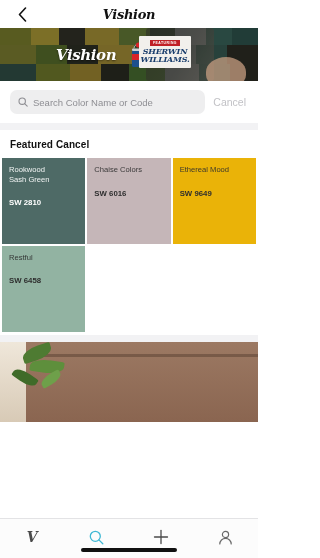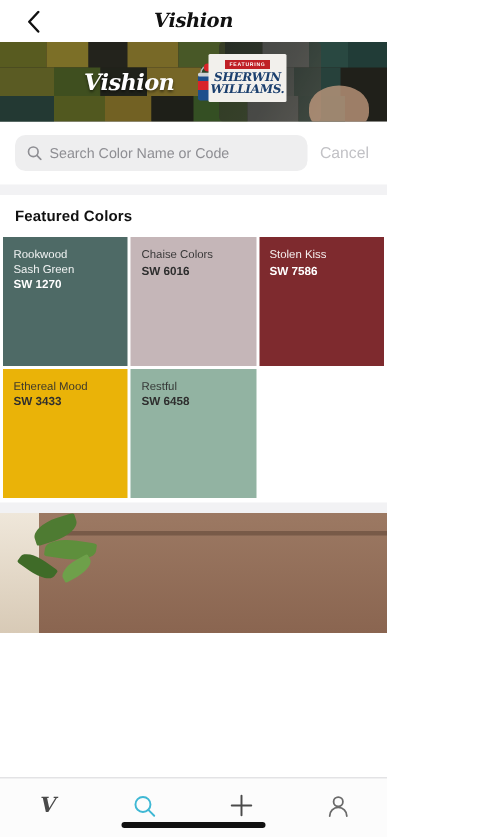--- a/index.html
+++ b/index.html
@@ -124,21 +124,21 @@
   }
   .swatch {
     position:relative; aspect-ratio:1/1.03; padding:7px 4px 0 7px;
     cursor:pointer; overflow:hidden;
   }
   .swatch-name {
     font-size:7.6px; line-height:9.5px; font-weight:400;
     opacity:.92; white-space:pre-line;
   }
   .swatch-code {
-    font-size:7.8px; line-height:10px; font-weight:700; margin-top:1px;
+    font-size:7.8px; line-height:10px; font-weight:700; margin-top:14px;
   }
   .swatch.light .swatch-name, .swatch.light .swatch-code { color:#2e2e2e; }
   .swatch.dark  .swatch-name, .swatch.dark  .swatch-code { color:#ffffff; }
   .swatch.empty { background:#fff; cursor:default; }
 
   
   .posts-gap { height:7px; background:#f2f2f4; margin-top:3px; }
   .post-card { width:100%; }
   .post-image {
     position:relative; width:100%; height:80px; overflow:hidden;
@@ -245,39 +245,35 @@
       </svg>
       <input class="search-input" type="text" placeholder="Search Color Name or Code" style="">
     </div>
     <button class="cancel-btn">Cancel</button>
   </div>
 
   <div class="divider"></div>
 
   <div class="scroll">
 
-    <div class="section-title">Featured Colors</div>
+    <div class="section-title">Featured Cancel</div>
 
     <div class="swatch-grid">
       <div class="swatch dark" style="background:#4E6A66">
         <div class="swatch-name">Rookwood
 Sash Green</div>
-        <div class="swatch-code">SW 1270</div>
+        <div class="swatch-code">SW 2810</div>
       </div>
       <div class="swatch light" style="background:#C5B6B8">
         <div class="swatch-name">Chaise Colors</div>
         <div class="swatch-code">SW 6016</div>
       </div>
-      <div class="swatch dark" style="background:#7E2A2E">
-        <div class="swatch-name">Stolen Kiss</div>
-        <div class="swatch-code">SW 7586</div>
-      </div>
       <div class="swatch light" style="background:#eab308">
         <div class="swatch-name">Ethereal Mood</div>
-        <div class="swatch-code">SW 3433</div>
+        <div class="swatch-code">SW 9649</div>
       </div>
       <div class="swatch light" style="background:#92B3A2">
         <div class="swatch-name">Restful</div>
         <div class="swatch-code">SW 6458</div>
       </div>
       <div class="swatch empty"></div>
     </div>
 
     <div class="posts-gap"></div>
 

